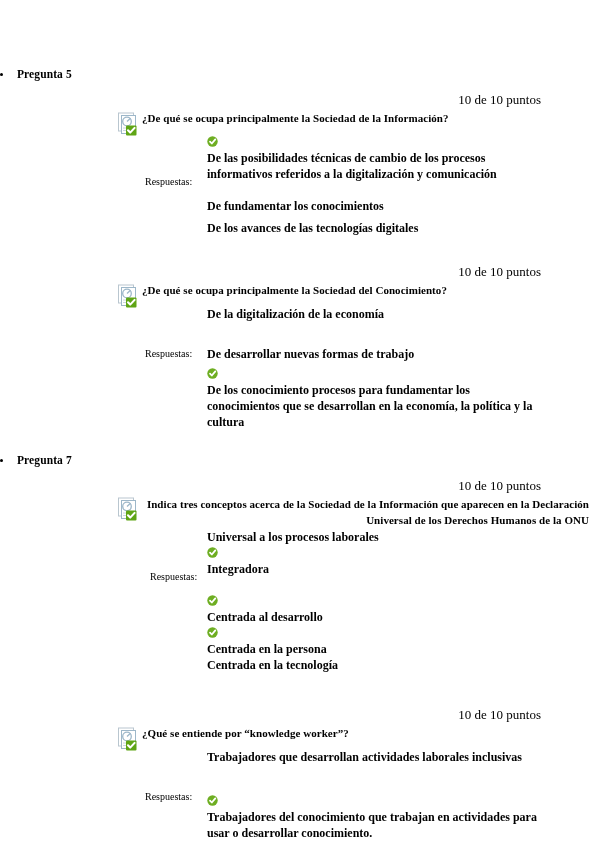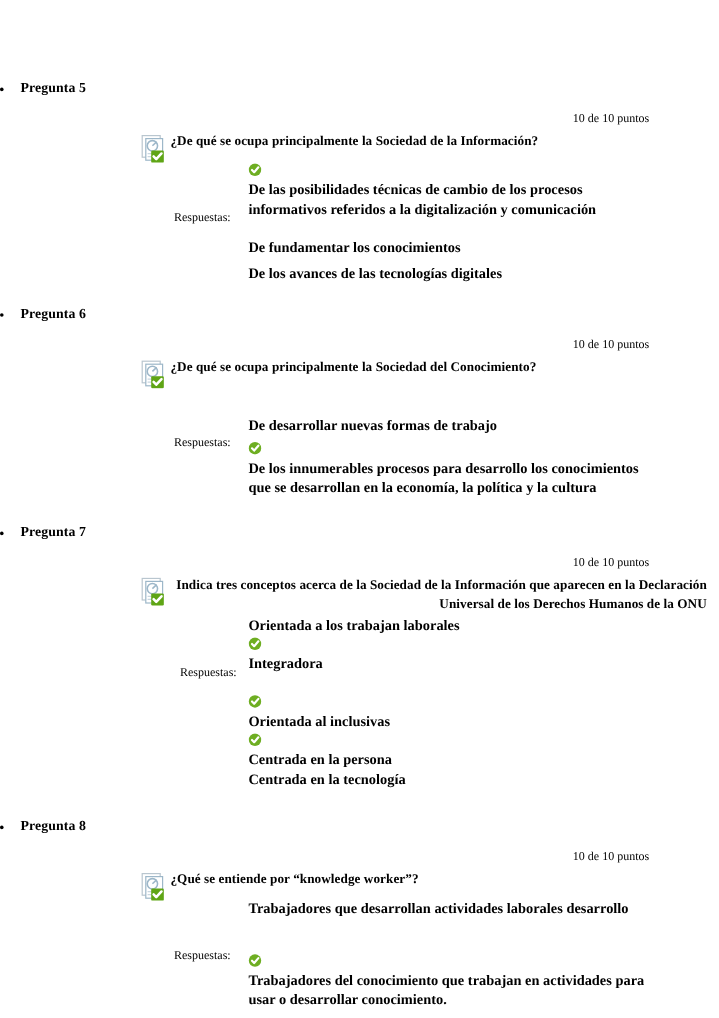--- a/index.html
+++ b/index.html
@@ -53,21 +53,21 @@
     font-weight: bold;
     font-size: 11.5px;
     letter-spacing: 0.1px;
     white-space: nowrap;
   }
 
   
   .q-points {
     text-align: right;
     padding-right: 58px;
-    font-size: 10px;
+    font-size: 13px;
     height: 15px;
     line-height: 15px;
   }
 
   
   .q-title-row {
     position: relative;
     padding-left: 142px;
     padding-right: 58px;
     min-height: 22px;
@@ -204,24 +204,20 @@
       <div class="spacer-6"></div>
 
       <div class="ans-line">De los avances de las tecnologías digitales</div>
     </div>
   </div>
 
   <div class="spacer-20"></div>
 
   <div class="question-block">
 
-    <div class="q-head">
-      <span class="q-bullet"></span>
-      <span class="q-label">Pregunta 6</span>
-    </div>
 
     <div class="spacer-8"></div>
 
     <div class="q-points">10 de 10 puntos</div>
 
     <div class="spacer-4"></div>
 
     <div class="q-title-row">
       <span class="q-icon">
         <svg viewBox="0 0 22 24" width="22" height="24" aria-hidden="true">
@@ -234,38 +230,39 @@
           <rect x="9" y="13.5" width="10.5" height="10" rx="1" fill="#5fa515"></rect>
           <path d="M11 18.3 L13.2 20.6 L17.6 15.9" fill="none" stroke="#ffffff" stroke-width="2.1" stroke-linecap="round" stroke-linejoin="round"></path>
         </svg>
       </span>
       <p class="q-title">¿De qué se ocupa principalmente la Sociedad del Conocimiento?</p>
     </div>
 
     <div class="answers">
       <span class="resp-label" style="left:145px;">Respuestas:</span>
 
+      <div class="ans-line">De la digitalización de la economía</div>
 
       <div class="ans-gap"></div>
       <div class="spacer-8"></div>
 
       <div class="ans-line">De desarrollar nuevas formas de trabajo</div>
 
       <div class="spacer-4"></div>
 
       <div class="ans-line">
         <span class="check inline">
           <svg viewBox="0 0 11 11" width="11" height="11" aria-hidden="true">
             <circle cx="5.5" cy="5.5" r="5.2" fill="#6EAE22"></circle>
             <path d="M3 5.6 L4.8 7.5 L8.3 3.4" fill="none" stroke="#ffffff" stroke-width="1.8" stroke-linecap="round" stroke-linejoin="round"></path>
           </svg>
         </span>
       </div>
 
-      <div class="ans-line">De los innumerables procesos para desarrollo los conocimientos que se desarrollan en la economía, la política y la cultura</div>
+      <div class="ans-line">De los conocimiento procesos para fundamentar los conocimientos que se desarrollan en la economía, la política y la cultura</div>
     </div>
   </div>
 
   <div class="spacer-20"></div>
   <div class="spacer-4"></div>
 
   <div class="question-block">
 
     <div class="q-head">
       <span class="q-bullet"></span>
@@ -290,21 +287,21 @@
           <rect x="9" y="13.5" width="10.5" height="10" rx="1" fill="#5fa515"></rect>
           <path d="M11 18.3 L13.2 20.6 L17.6 15.9" fill="none" stroke="#ffffff" stroke-width="2.1" stroke-linecap="round" stroke-linejoin="round"></path>
         </svg>
       </span>
       <p class="q-title">Indica tres conceptos acerca de la Sociedad de la Información que aparecen en la Declaración Universal de los Derechos Humanos de la ONU</p>
     </div>
 
     <div class="answers">
       <span class="resp-label" style="left:150px;">Respuestas:</span>
 
-      <div class="ans-line">Orientada a los trabajan laborales</div>
+      <div class="ans-line">Universal a los procesos laborales</div>
 
       <div class="ans-line">
         <span class="check inline">
           <svg viewBox="0 0 11 11" width="11" height="11" aria-hidden="true">
             <circle cx="5.5" cy="5.5" r="5.2" fill="#6EAE22"></circle>
             <path d="M3 5.6 L4.8 7.5 L8.3 3.4" fill="none" stroke="#ffffff" stroke-width="1.8" stroke-linecap="round" stroke-linejoin="round"></path>
           </svg>
         </span>
       </div>
 
@@ -315,45 +312,41 @@
 
       <div class="ans-line">
         <span class="check inline">
           <svg viewBox="0 0 11 11" width="11" height="11" aria-hidden="true">
             <circle cx="5.5" cy="5.5" r="5.2" fill="#6EAE22"></circle>
             <path d="M3 5.6 L4.8 7.5 L8.3 3.4" fill="none" stroke="#ffffff" stroke-width="1.8" stroke-linecap="round" stroke-linejoin="round"></path>
           </svg>
         </span>
       </div>
 
-      <div class="ans-line">Orientada al inclusivas</div>
+      <div class="ans-line">Centrada al desarrollo</div>
 
       <div class="ans-line">
         <span class="check inline">
           <svg viewBox="0 0 11 11" width="11" height="11" aria-hidden="true">
             <circle cx="5.5" cy="5.5" r="5.2" fill="#6EAE22"></circle>
             <path d="M3 5.6 L4.8 7.5 L8.3 3.4" fill="none" stroke="#ffffff" stroke-width="1.8" stroke-linecap="round" stroke-linejoin="round"></path>
           </svg>
         </span>
       </div>
 
       <div class="ans-line">Centrada en la persona</div>
       <div class="ans-line">Centrada en la tecnología</div>
     </div>
   </div>
 
   <div class="spacer-20"></div>
   <div class="spacer-6"></div>
 
   <div class="question-block">
 
-    <div class="q-head">
-      <span class="q-bullet"></span>
-      <span class="q-label">Pregunta 8</span>
-    </div>
 
     <div class="spacer-8"></div>
 
     <div class="q-points">10 de 10 puntos</div>
 
     <div class="spacer-4"></div>
 
     <div class="q-title-row">
       <span class="q-icon">
         <svg viewBox="0 0 22 24" width="22" height="24" aria-hidden="true">
@@ -366,21 +359,21 @@
           <rect x="9" y="13.5" width="10.5" height="10" rx="1" fill="#5fa515"></rect>
           <path d="M11 18.3 L13.2 20.6 L17.6 15.9" fill="none" stroke="#ffffff" stroke-width="2.1" stroke-linecap="round" stroke-linejoin="round"></path>
         </svg>
       </span>
       <p class="q-title"><span class="lighter">¿Qué se entiende por “knowledge </span><span>worker</span><span>”?</span></p>
     </div>
 
     <div class="answers">
       <span class="resp-label" style="left:145px;">Respuestas:</span>
 
-      <div class="ans-line">Trabajadores que desarrollan actividades laborales desarrollo</div>
+      <div class="ans-line">Trabajadores que desarrollan actividades laborales inclusivas</div>
 
       <div class="ans-gap"></div>
       <div class="spacer-12"></div>
 
       <div class="ans-line">
         <span class="check inline">
           <svg viewBox="0 0 11 11" width="11" height="11" aria-hidden="true">
             <circle cx="5.5" cy="5.5" r="5.2" fill="#6EAE22"></circle>
             <path d="M3 5.6 L4.8 7.5 L8.3 3.4" fill="none" stroke="#ffffff" stroke-width="1.8" stroke-linecap="round" stroke-linejoin="round"></path>
           </svg>

